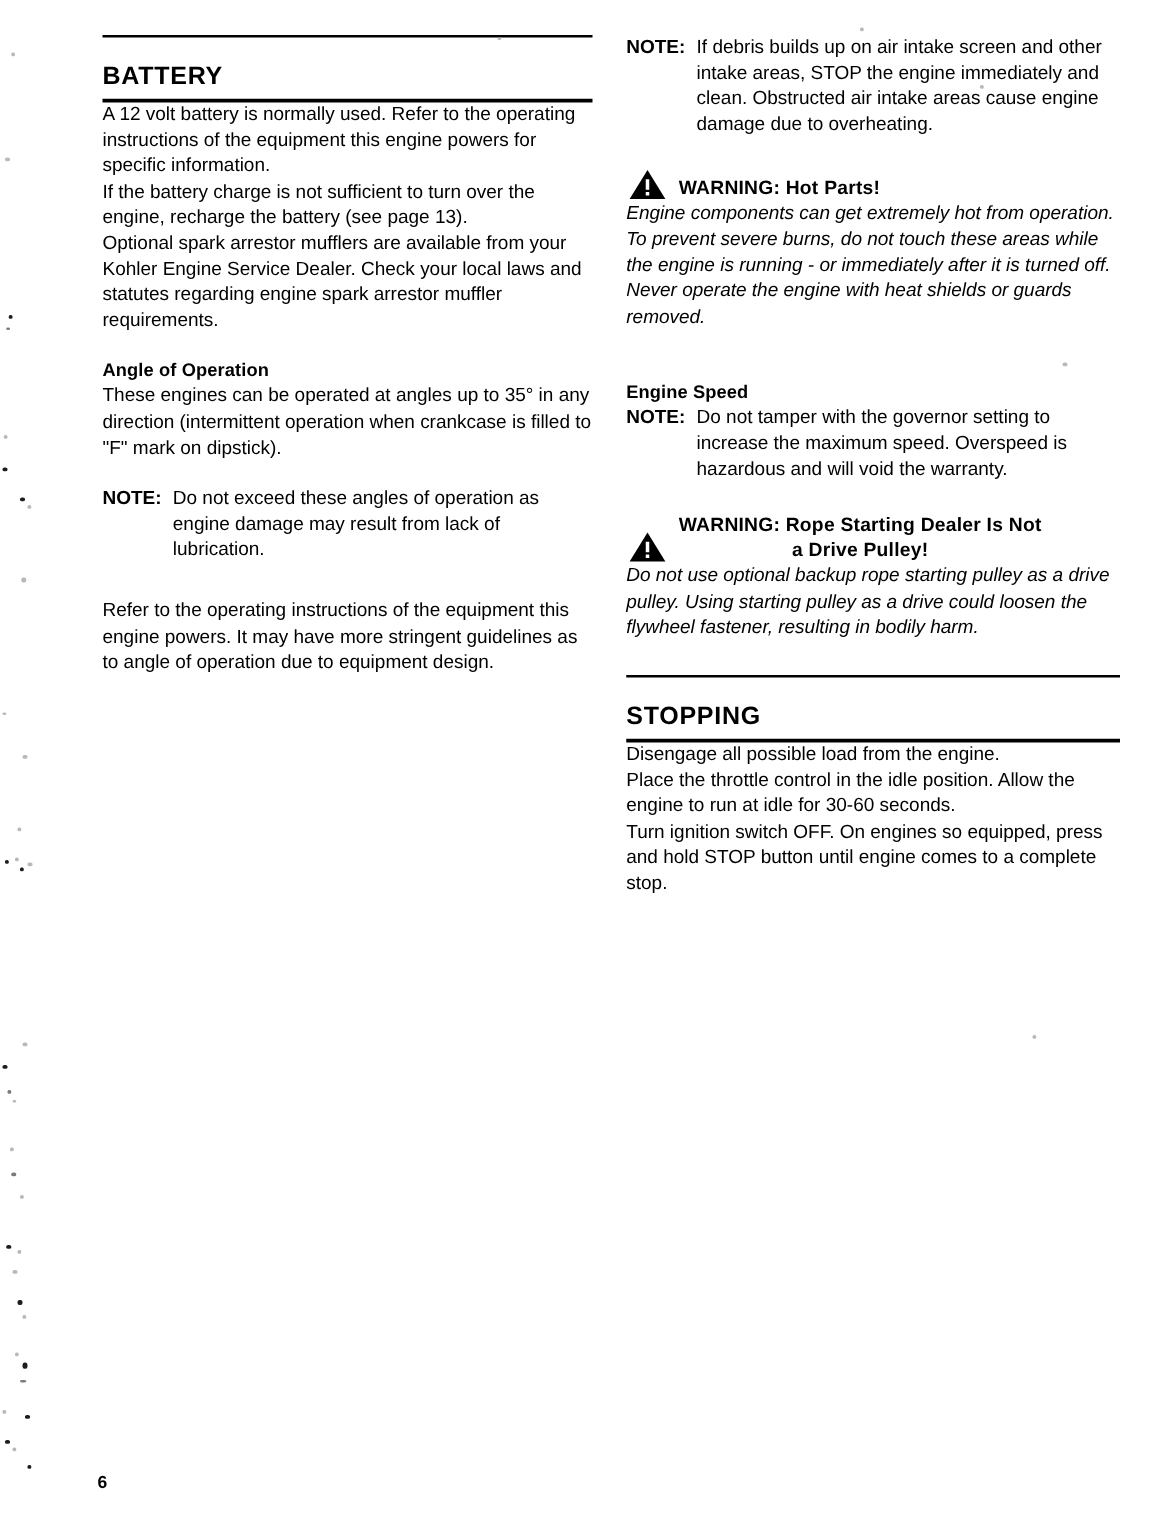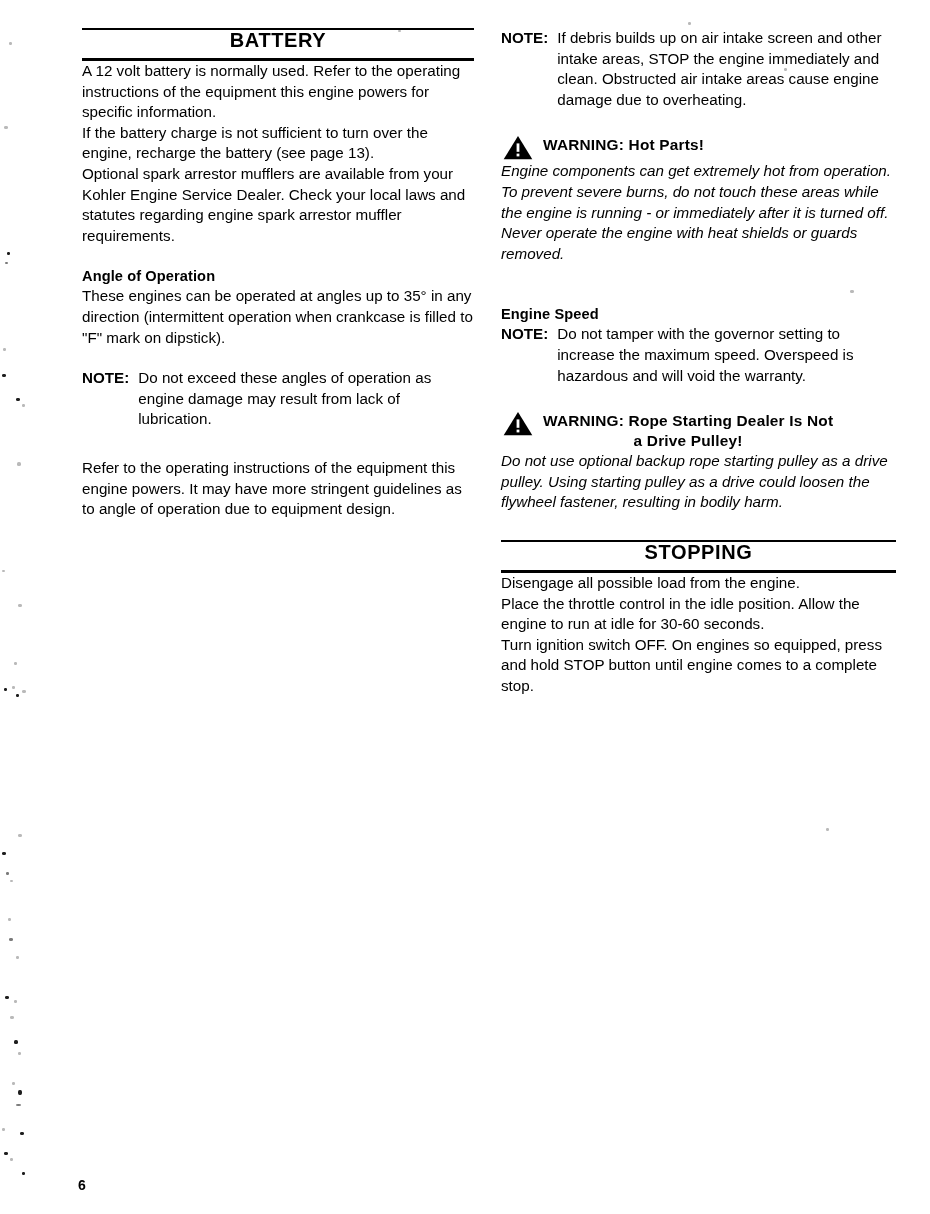--- a/index.html
+++ b/index.html
@@ -65,26 +65,26 @@
     background: #000;
     width: 100%;
   }
   .section-head .rule-bottom {
     height: 3px;
     background: #000;
     width: 100%;
   }
   .section-head .title {
     display: block;
-    text-align: center;
+    text-align: left;
     font-size: 20px;
     font-weight: bold;
     letter-spacing: 0.6px;
     line-height: 1.0;
-    padding: 0 0 8px 0;
+    padding: 21px 0 8px 0;
   }
 
   
   p.body {
     font-size: 15.2px;
     line-height: 20.6px;
     margin: 0;
     padding: 0;
     text-align: left;
   }
@@ -113,21 +113,21 @@
     padding-right: 9px;
     font-weight: bold;
   }
   .note .note-body {
     flex: 1 1 auto;
   }
 
   
   .warning-head {
     display: flex;
-    align-items: flex-start;
+    align-items: flex-end;
     margin: 0;
   }
   .warn-tri {
     flex: 0 0 auto;
     width: 30px;
     height: 25px;
     margin: 1px 10px 0 2px;
     display: block;
   }
   .warn-title {

